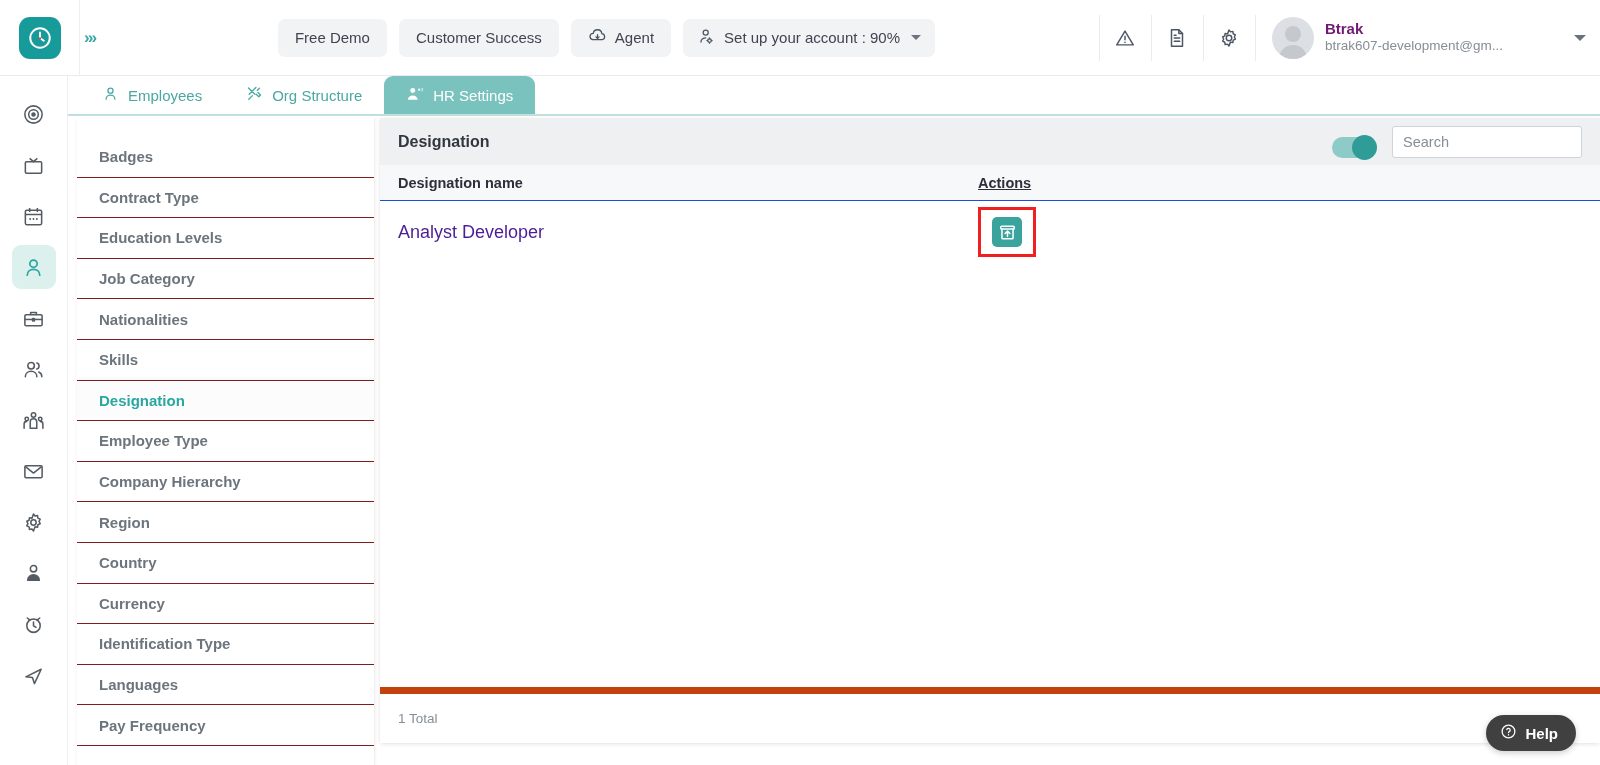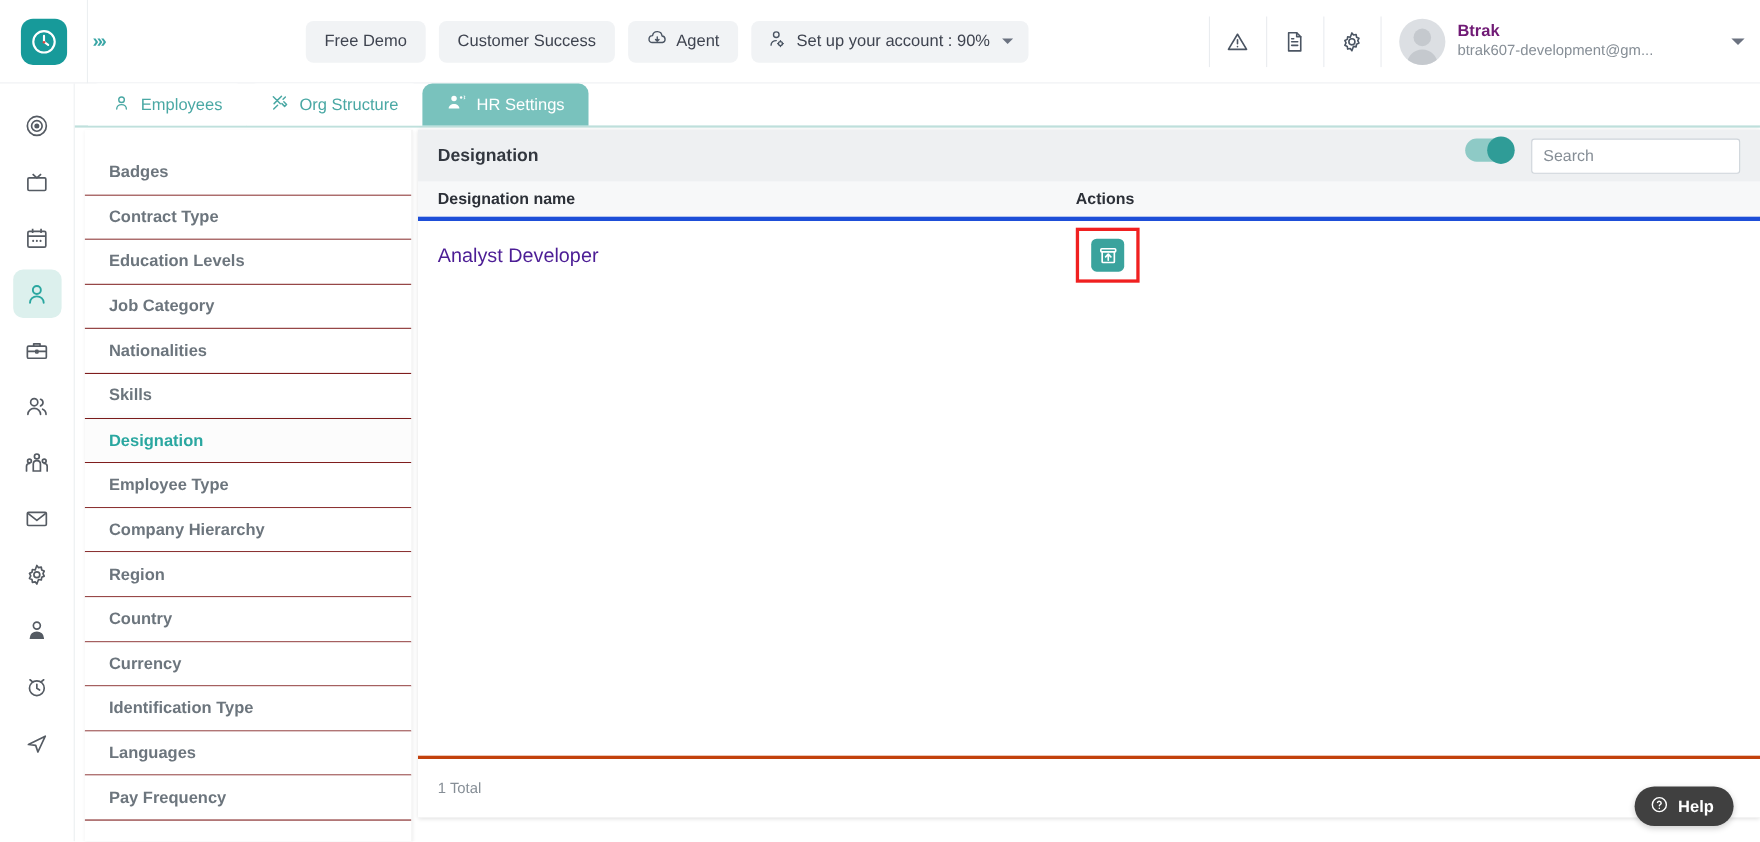--- a/index.html
+++ b/index.html
@@ -105,56 +105,56 @@
   .card {
     position:absolute; left:312px; top:0; width:1220px; height:625px;
     background:#fff; box-shadow:0 1px 4px rgba(0,0,0,0.12); border-radius:2px;
     display:flex; flex-direction:column;
   }
   .card-head {
     height:47px; background:#eef0f2; display:flex; align-items:center;
     padding:0 18px; justify-content:space-between; position:relative;
   }
   .card-title { font-size:16px; font-weight:700; color:#32373f; }
-  .head-right { display:flex; align-items:flex-start; gap:16px; }
+  .head-right { display:flex; align-items:flex-end; gap:16px; }
   .toggle {
     width:44px;height:21px;border-radius:11px;background:#8ecac6;position:relative;cursor:pointer;
   }
   .toggle .knob { position:absolute; right:-1px; top:-2px; width:25px;height:25px;border-radius:50%;background:#2f9c97;}
   .search-input {
     width:190px;height:32px;border:1px solid #ced4da;background:#fff;border-radius:3px;
     padding:0 10px; font-size:14.5px; color:#495057; font-family:"Liberation Sans", sans-serif;
   }
   .search-input::placeholder { color:#868e96; }
 
   .table-head {
     height:36px; background:#f7f8f9; display:flex; align-items:center;
-    border-bottom:4px solid #1d4ed8; padding:0 18px;
+    border-bottom:1px solid #1d4ed8; padding:0 18px;
   }
   .th { font-size:14.5px; font-weight:700; color:#2c3038; }
   .th.name { width:580px; }
-  .th.actions { width:120px; }
+  .th.actions { width:120px;text-decoration:underline; }
 
   .table-body { flex:1; background:#fff; }
   .row { height:62px; display:flex; align-items:center; padding:0 18px; }
   .td { font-size:18px; color:#4c1d95; }
   .td.name { width:580px; }
   .td.actions { width:120px; display:flex; align-items:center; }
 
   .action-highlight {
     border:3px solid #f02020; padding:7px 11px; display:inline-flex;
     align-items:center; justify-content:center;
   }
   .action-btn {
     width:30px;height:30px;border-radius:5px;background:#3aa39d;
     display:flex;align-items:center;justify-content:center;cursor:pointer;
   }
 
   .card-foot {
-    height:56px; border-top:3px solid #c2410c; display:flex; align-items:center;
+    height:56px; border-top:7px solid #c2410c; display:flex; align-items:center;
     padding:0 18px; background:#fff;
   }
   .total-text { font-size:13.5px; color:#868e96; }
 
   
   .help-btn {
     position:absolute; right:24px; bottom:14px;
     height:36px; border-radius:18px; background:#404040; color:#fff;
     display:flex; align-items:center; gap:8px; padding:0 18px 0 14px;
     font-size:15px; font-weight:700; cursor:pointer;

